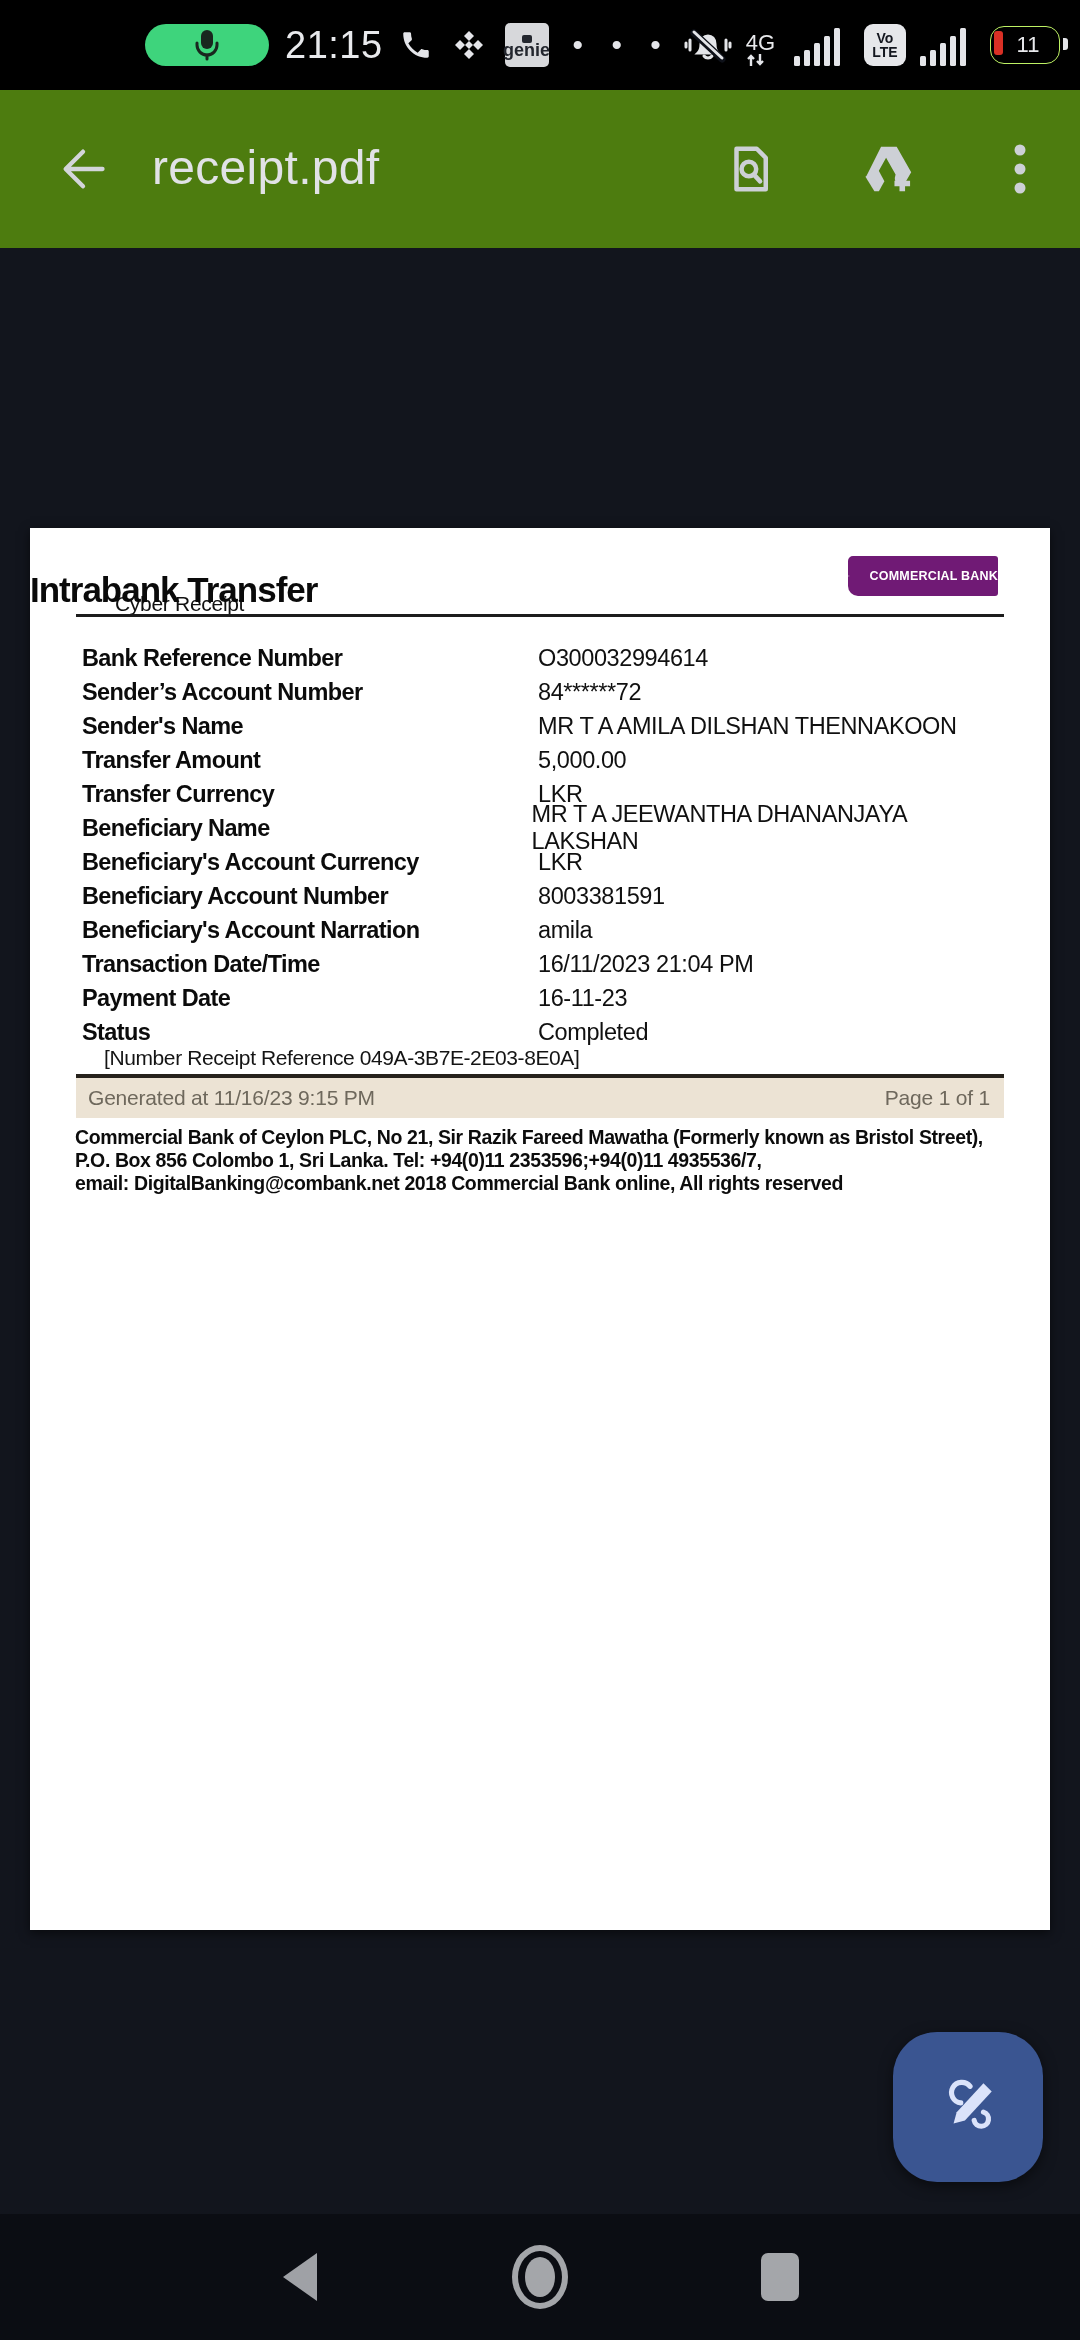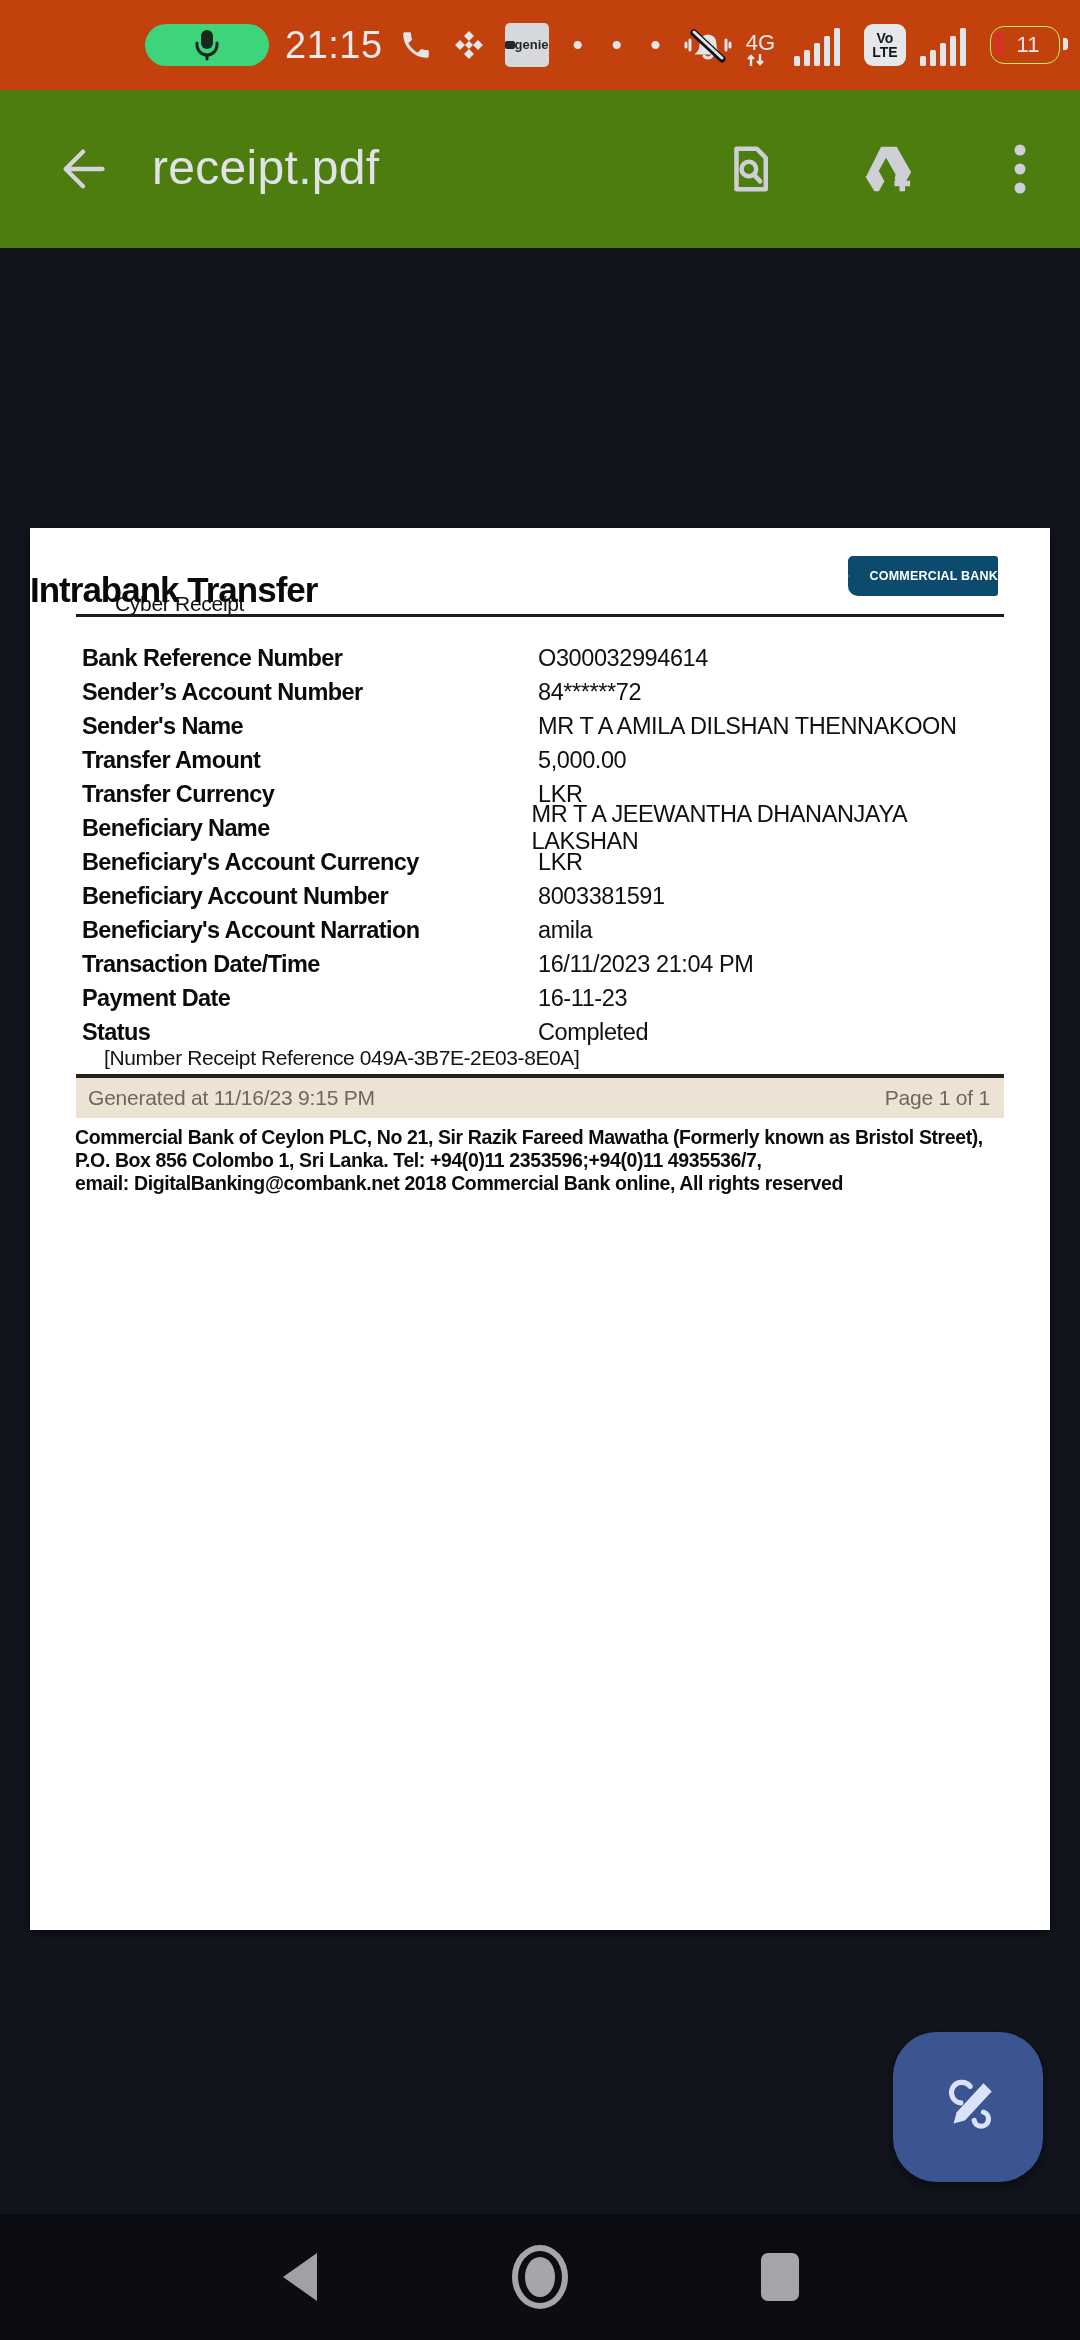--- a/index.html
+++ b/index.html
@@ -7,34 +7,34 @@
   body {
     font-family:"Liberation Sans", sans-serif;
     background:#10131b;
     position:relative;
     overflow:hidden;
   }
 
   
   .status-bar {
     position:absolute; top:0; left:0; width:1080px; height:90px;
-    background:#c2410c; display:flex; align-items:center;
+    background:#000000; display:flex; align-items:center;
     color:#e8e9ec;
   }
   .sb-left { position:absolute; left:145px; top:0; height:90px; display:flex; align-items:center; gap:16px; }
   .mic-pill {
     width:124px; height:42px; border-radius:21px; background:#3ed47c;
     display:flex; align-items:center; justify-content:center;
   }
   .sb-time { font-size:38px; color:#e8e9ec; letter-spacing:0.5px; }
   .sb-dots { font-size:30px; letter-spacing:10px; color:#e4e5e9; padding-left:8px; }
   .genie-badge {
     width:44px; height:44px; border-radius:5px; background:#d7d8db;
-    color:#23262e; display:flex; flex-direction:row; align-items:center; justify-content:center;
-    font-size:13px; font-weight:bold; line-height:12px;
+    color:#23262e; display:flex; flex-direction:column; align-items:center; justify-content:center;
+    font-size:18px; font-weight:bold; line-height:12px;
   }
   .genie-badge .gsq { width:10px; height:8px; background:#23262e; border-radius:2px; margin-bottom:1px; }
   .sb-right { position:absolute; right:20px; top:0; height:90px; display:flex; align-items:center; gap:14px; }
   .net-group { display:flex; align-items:flex-end; gap:19px; }
   .net-label { font-size:22px; color:#e8e9ec; line-height:18px; }
   .volte-badge {
     width:42px; height:42px; border-radius:9px; background:#e6e7ea; color:#14171f;
     display:flex; flex-direction:column; align-items:center; justify-content:center;
     font-size:14px; font-weight:bold; line-height:14px;
   }
@@ -69,21 +69,21 @@
     background:#ffffff; box-shadow:0 3px 10px rgba(0,0,0,0.55);
     color:#0d0d0d;
   }
   .doc-type { position:absolute; left:85px; top:64px; font-size:21px; color:#101010; letter-spacing:-0.3px; }
   .doc-title {
     position:absolute; left:0; top:42px; width:987px; text-align:left;
     font-size:35px; font-weight:bold; letter-spacing:-1px; color:#0a0a0a;
   }
   .bank-logo {
     position:absolute; right:52px; top:28px; width:150px; height:40px;
-    background:#0c4a6e; border-radius:5px 3px 3px 10px;
+    background:#701a75; border-radius:5px 3px 3px 10px;
     display:flex; align-items:center; justify-content:center; gap:20px;
     color:#ffffff;
   }
   .bank-logo .logo-text { font-size:12.5px; font-weight:bold; letter-spacing:0.2px; white-space:nowrap; }
   .rule { position:absolute; left:46px; width:928px; height:3px; background:#1c1c1c; }
   .rule-1 { top:86px; }
   .rule-2 { top:546px; height:4px; background:#26221c; }
 
   .fields { position:absolute; left:52px; top:113px; width:930px; }
   .field-row { display:flex; height:34px; align-items:center; }

